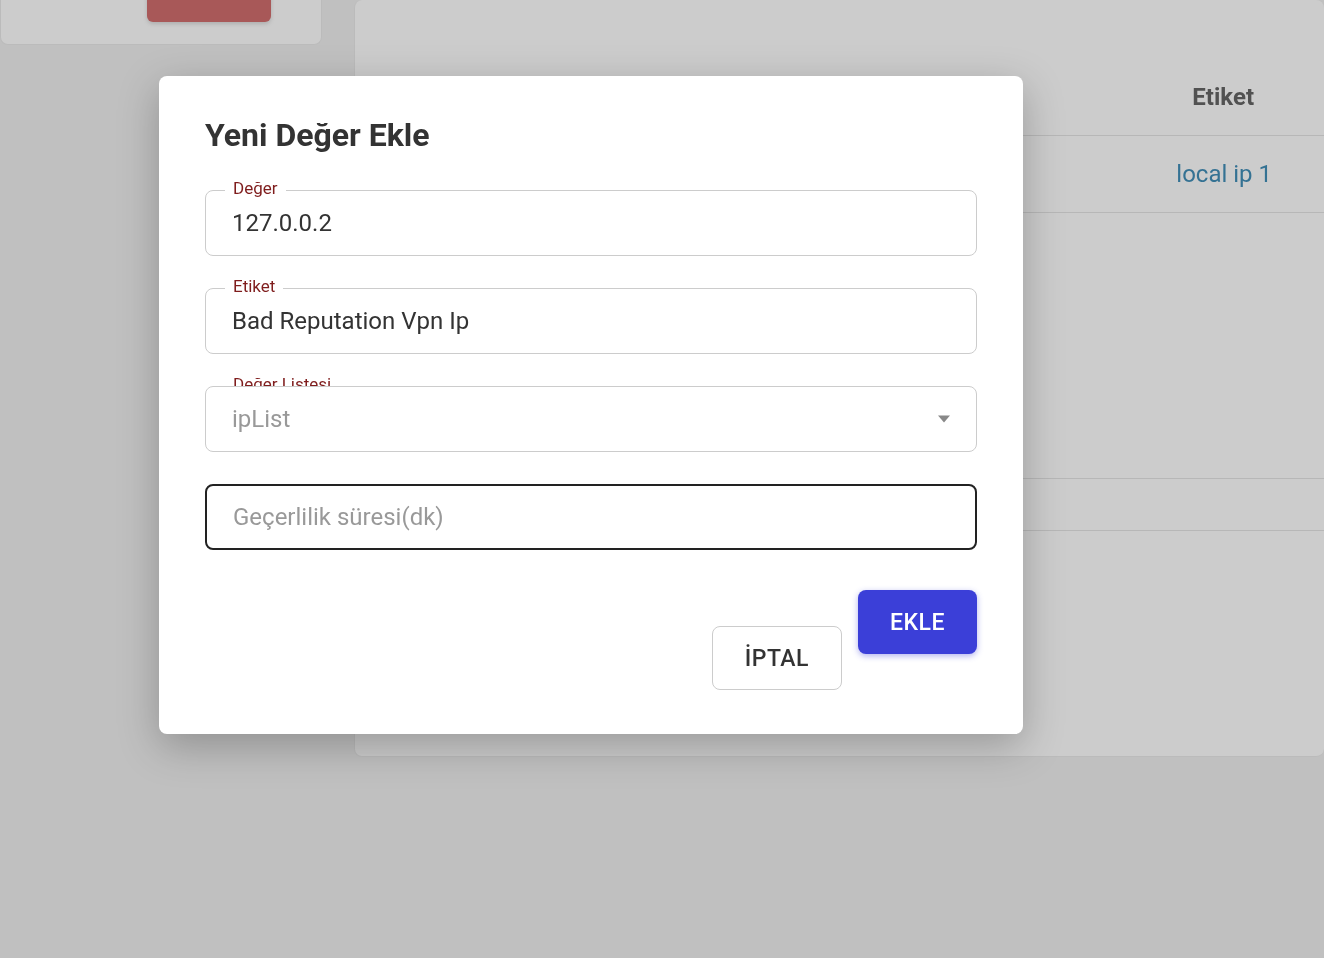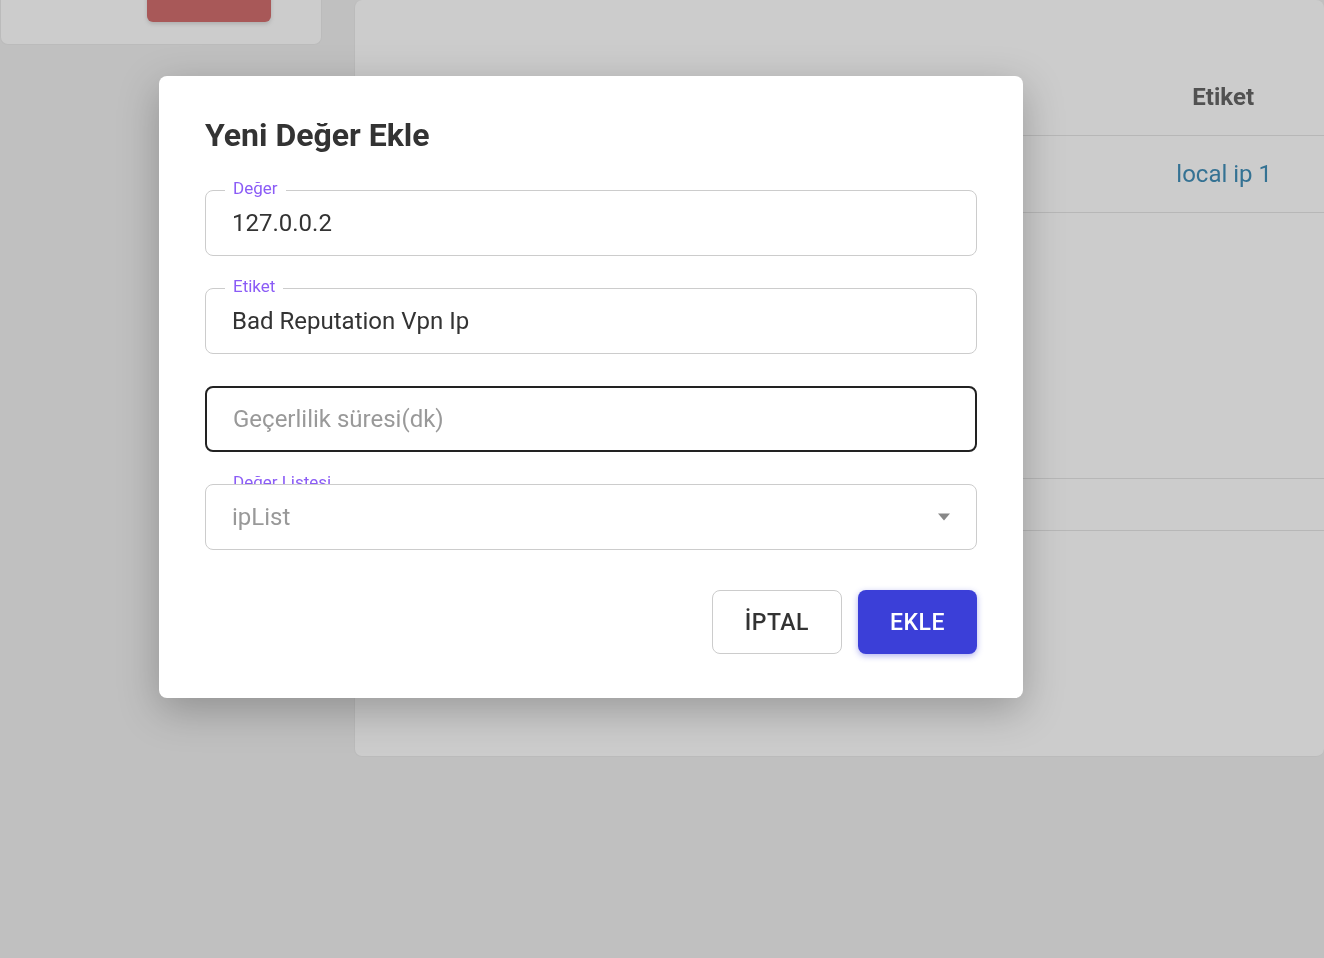--- a/index.html
+++ b/index.html
@@ -159,21 +159,21 @@
       margin-bottom: 32px;
     }
     
     .field-label {
       position: absolute;
       top: -10px;
       left: 20px;
       background: #fff;
       padding: 0 8px;
       font-size: 17px;
-      color: #8b5cf6;
+      color: #7f1d1d;
       line-height: 1;
     }
     
     .field-input {
       width: 100%;
       height: 66px;
       border: 1px solid #ccc;
       border-radius: 8px;
       padding: 0 26px;
       font-size: 24px;
@@ -241,20 +241,21 @@
       font-weight: 500;
       cursor: pointer;
       font-family: inherit;
       letter-spacing: 0.5px;
     }
     
     .btn-cancel {
       background: #fff;
       border: 1px solid #ccc;
       color: #333;
+      margin-top: 36px;
     }
     
     .btn-primary {
       background: #3b3fd8;
       border: none;
       color: #fff;
       box-shadow: 0 2px 6px rgba(59, 63, 216, 0.4);
     }
   </style>
 </head>
@@ -285,33 +286,33 @@
   <div class="field-group">
     <label class="field-label">Değer</label>
     <input type="text" class="field-input" value="127.0.0.2" style="">
   </div>
 
   <div class="field-group">
     <label class="field-label">Etiket</label>
     <input type="text" class="field-input" value="Bad Reputation Vpn Ip" style="">
   </div>
 
-  <div class="field-group focused">
-    <input type="text" class="field-input focused" placeholder="Geçerlilik süresi(dk)" style="">
-  </div>
-
   <div class="field-group">
     <label class="field-label">Değer Listesi</label>
     <div class="select-wrapper">
       <div class="select-input">ipList</div>
       <span class="dropdown-icon">
         <svg viewBox="0 0 14 10">
             <path d="M1 1 L7 8 L13 1 Z"></path>
           </svg>
       </span>
     </div>
   </div>
 
+  <div class="field-group focused">
+    <input type="text" class="field-input focused" placeholder="Geçerlilik süresi(dk)" style="">
+  </div>
+
   <div class="modal-actions">
     <button class="btn btn-cancel">İPTAL</button>
     <button class="btn btn-primary">EKLE</button>
   </div>
 </div>
 
 </body></html>

